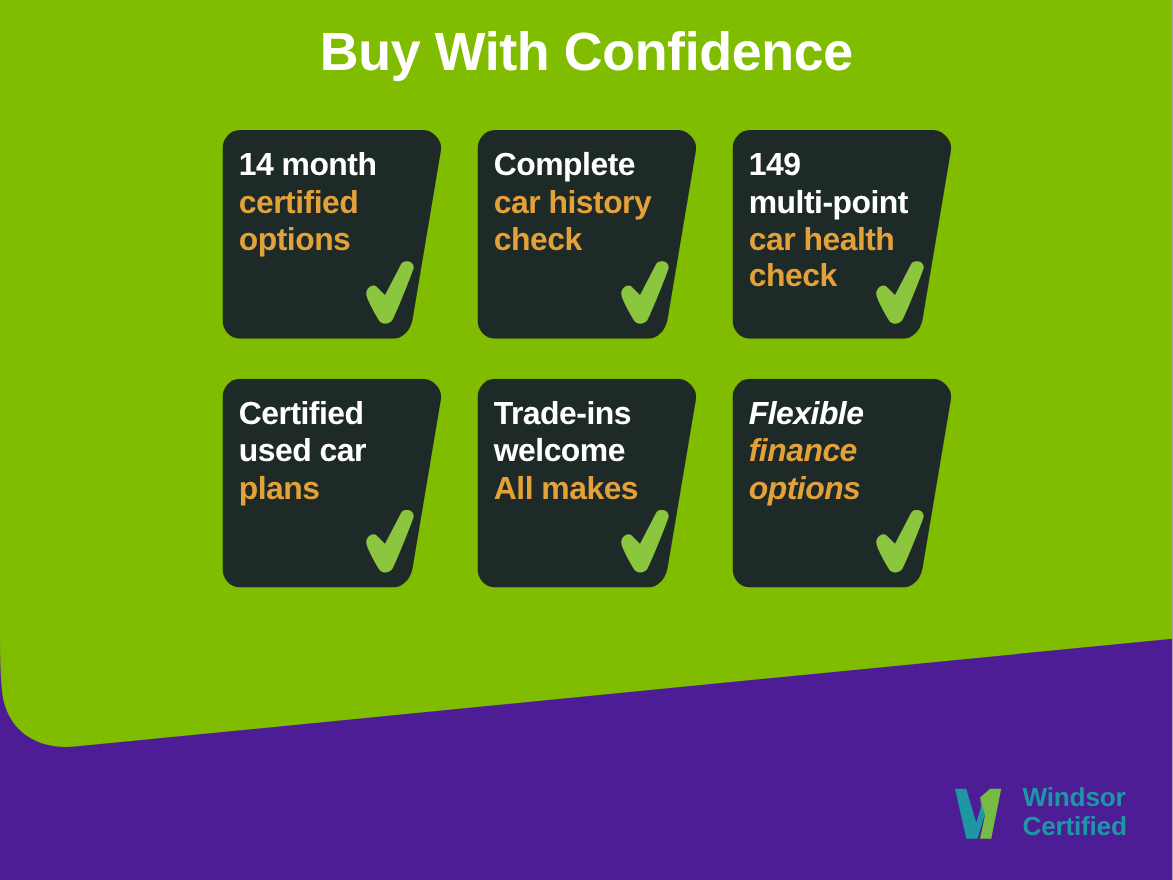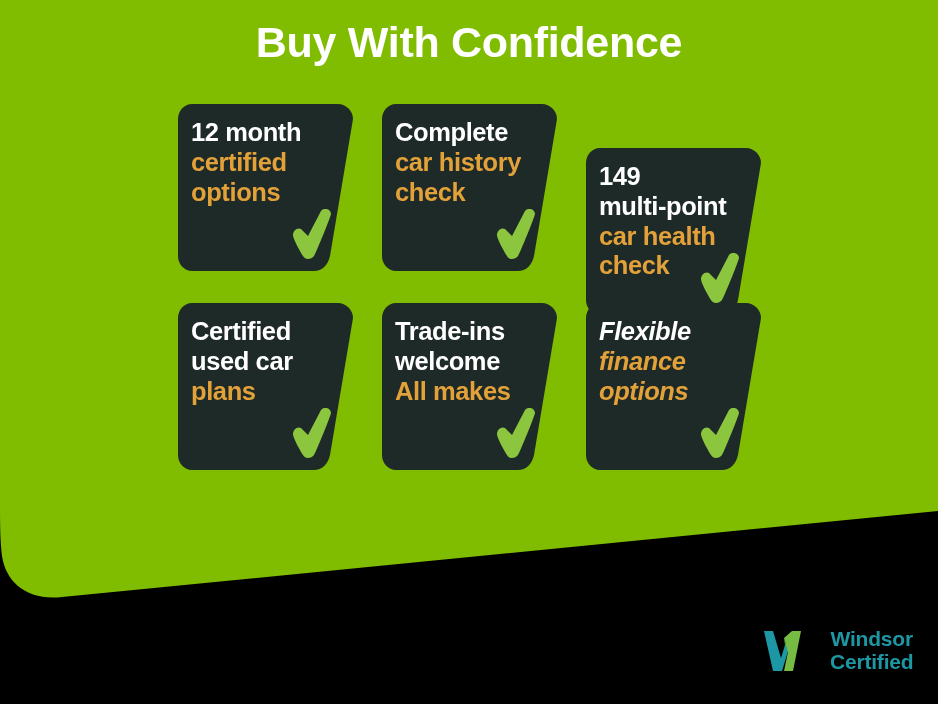--- a/index.html
+++ b/index.html
@@ -10,21 +10,21 @@
   }
   body {
     font-family: "Liberation Sans", sans-serif;
     -webkit-font-smoothing: antialiased;
   }
 
   #stage {
     position: relative;
     width: 938px;
     height: 704px;
-    background: #000000;
+    background: #4c1d95;
     overflow: hidden;
   }
 
   
   .green-bg {
     position: absolute;
     left: 0;
     top: 0;
     width: 938px;
     height: 704px;
@@ -92,22 +92,21 @@
   }
 
   
   .logo {
     position: absolute;
     left: 762px;
     top: 628px;
     z-index: 6;
     display: flex;
     align-items: center;
-    gap: 20px;
-    text-align: center;
+    gap: 8px;
   }
   .logo-mark { width: 48px; height: 46px; display: block; }
   .logo-words {
     color: #1E97A4;
     font-size: 21px;
     font-weight: bold;
     line-height: 1.08;
     letter-spacing: -0.2px;
   }
   .logo-words span { display: block; white-space: nowrap; }
@@ -125,21 +124,21 @@
 
   <div class="title">Buy With Confidence</div>
 
   <div class="grid">
 
     <div class="card" style="left:0px;   top:0px;">
       <svg class="card-shape" viewBox="0 0 175 167">
         <path d="M14,0 L160,0 C168,0 175,7 175,15 L152,152 C150,161 144,167 136,167 L14,167 C6,167 0,160 0,152 L0,15 C0,7 6,0 14,0 Z" fill="#1E2A28"></path>
       </svg>
       <div class="card-text">
-        <span class="line-white">12 month</span>
+        <span class="line-white">14 month</span>
         <span class="line-orange">certified</span>
         <span class="line-orange">options</span>
       </div>
       <svg class="tick" style="left:112px; top:105px;" viewBox="0 0 44 52">
         <path d="M3,26 C3,22 7,18 11,20 L18,27 L31,2 C34,-2 41,0 41,5 C41,7 26,44 24,47 C21,51 15,51 13,47 C11,44 3,30 3,26 Z" fill="#8CC63F"></path>
       </svg>
     </div>
 
     <div class="card" style="left:204px; top:0px;">
       <svg class="card-shape" viewBox="0 0 175 167">
@@ -148,21 +147,21 @@
       <div class="card-text">
         <span class="line-white">Complete</span>
         <span class="line-orange">car history</span>
         <span class="line-orange">check</span>
       </div>
       <svg class="tick" style="left:112px; top:105px;" viewBox="0 0 44 52">
         <path d="M3,26 C3,22 7,18 11,20 L18,27 L31,2 C34,-2 41,0 41,5 C41,7 26,44 24,47 C21,51 15,51 13,47 C11,44 3,30 3,26 Z" fill="#8CC63F"></path>
       </svg>
     </div>
 
-    <div class="card" style="left:408px; top:0px;margin-top:44px;">
+    <div class="card" style="left:408px; top:0px;">
       <svg class="card-shape" viewBox="0 0 175 167">
         <path d="M14,0 L160,0 C168,0 175,7 175,15 L152,152 C150,161 144,167 136,167 L14,167 C6,167 0,160 0,152 L0,15 C0,7 6,0 14,0 Z" fill="#1E2A28"></path>
       </svg>
       <div class="card-text">
         <span class="line-white">149</span>
         <span class="line-white">multi-point</span>
         <span class="line-orange">car health</span>
         <span class="line-orange">check</span>
       </div>
       <svg class="tick" style="left:112px; top:105px;" viewBox="0 0 44 52">

